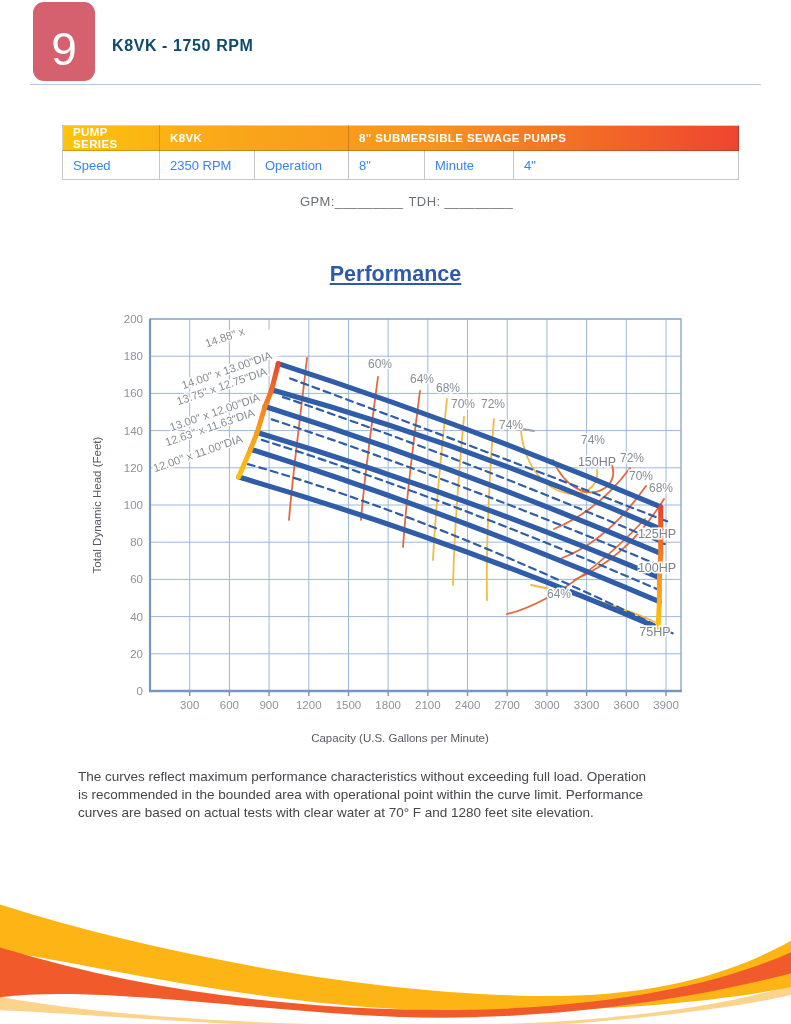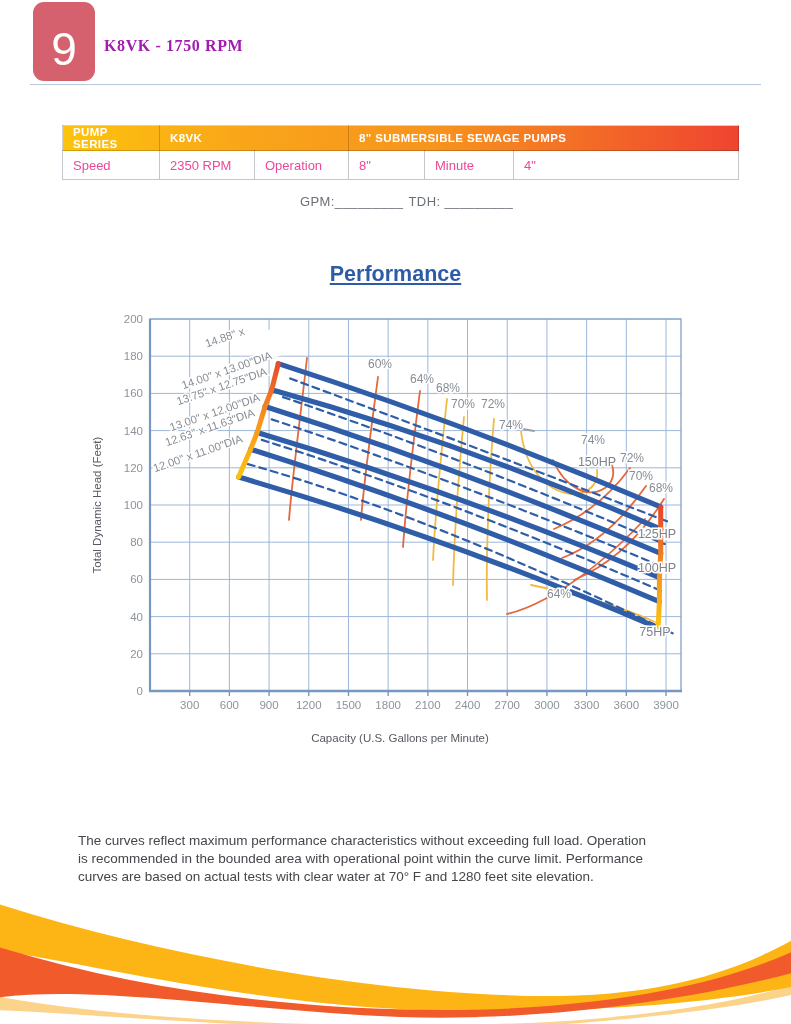--- a/index.html
+++ b/index.html
@@ -4,45 +4,45 @@
 <style>
   html,body{margin:0;padding:0;background:#fff;}
   #page{position:relative;width:791px;height:1024px;background:#fff;overflow:hidden;
         font-family:"Liberation Sans",sans-serif;}
   .abs{position:absolute;}
 
   
   #badge{left:33px;top:2px;width:62px;height:79px;background:#d5616e;border-radius:11px;
          display:flex;align-items:flex-end;justify-content:center;}
   #badge span{color:#fff;font-size:46px;font-weight:400;line-height:1;padding-bottom:9px;}
-  #doc-title{left:104px;top:37px;font-size:16px;font-weight:600;letter-spacing:.6px;color:#a21caf;font-family:Liberation Serif, serif;}
+  #doc-title{left:112px;top:37px;font-size:16px;font-weight:600;letter-spacing:.6px;color:#0c4a6e;}
   #header-rule{left:30px;top:84px;width:731px;height:0;border-top:1.5px solid #b9c7de;}
 
   
   #spec-table{left:62px;top:125px;width:676px;border-collapse:collapse;table-layout:fixed;}
-  #spec-table td{border:1px solid #c3c6ca;font-size:13px;color:#ec4899;padding:0 10px;height:28px;}
+  #spec-table td{border:1px solid #c3c6ca;font-size:13px;color:#3b82f6;padding:0 10px;height:28px;}
   #spec-table thead td{border:1px solid rgba(0,0,0,0.18);color:#fff;font-size:11.5px;font-weight:600;
          letter-spacing:.4px;height:22px;}
   #spec-table thead tr{background:linear-gradient(90deg,#fdc30d 0%,#f9a41a 28%,#f7941d 55%,#ef4430 100%);margin-left:46px;}
 
   
   #fill-line{left:300px;top:194px;font-size:13px;color:#6b7077;letter-spacing:.4px;display:flex;gap:5px;}
 
   
   #chart-title{left:0;top:262px;width:791px;text-align:center;font-size:21.5px;font-weight:700;color:#2d5ba7;text-decoration:underline;}
   #chart-svg{left:85px;top:300px;}
   #chart-svg text{font-family:"Liberation Sans",sans-serif;}
   .tick{font-size:11.5px;fill:#8d939b;}
   .dia{font-size:11.2px;fill:#878d95;paint-order:stroke;stroke:#fff;stroke-width:3px;}
   .eff{font-size:12px;fill:#878d95;paint-order:stroke;stroke:#fff;stroke-width:3px;}
   .hp{font-size:12.5px;fill:#7d838b;paint-order:stroke;stroke:#fff;stroke-width:3px;}
   .axis-title{font-size:11.5px;fill:#565a60;}
 
   
-  #footer-text{left:78px;top:832px;width:644px;font-size:13.5px;line-height:1.33;color:#43464b;
+  #footer-text{left:78px;top:768px;width:644px;font-size:13.5px;line-height:1.33;color:#43464b;
          white-space:pre-line;}
 
   
   #swoosh{left:0;top:878px;}
 </style>
 </head>
 <body>
 
 <div id="page">
 

